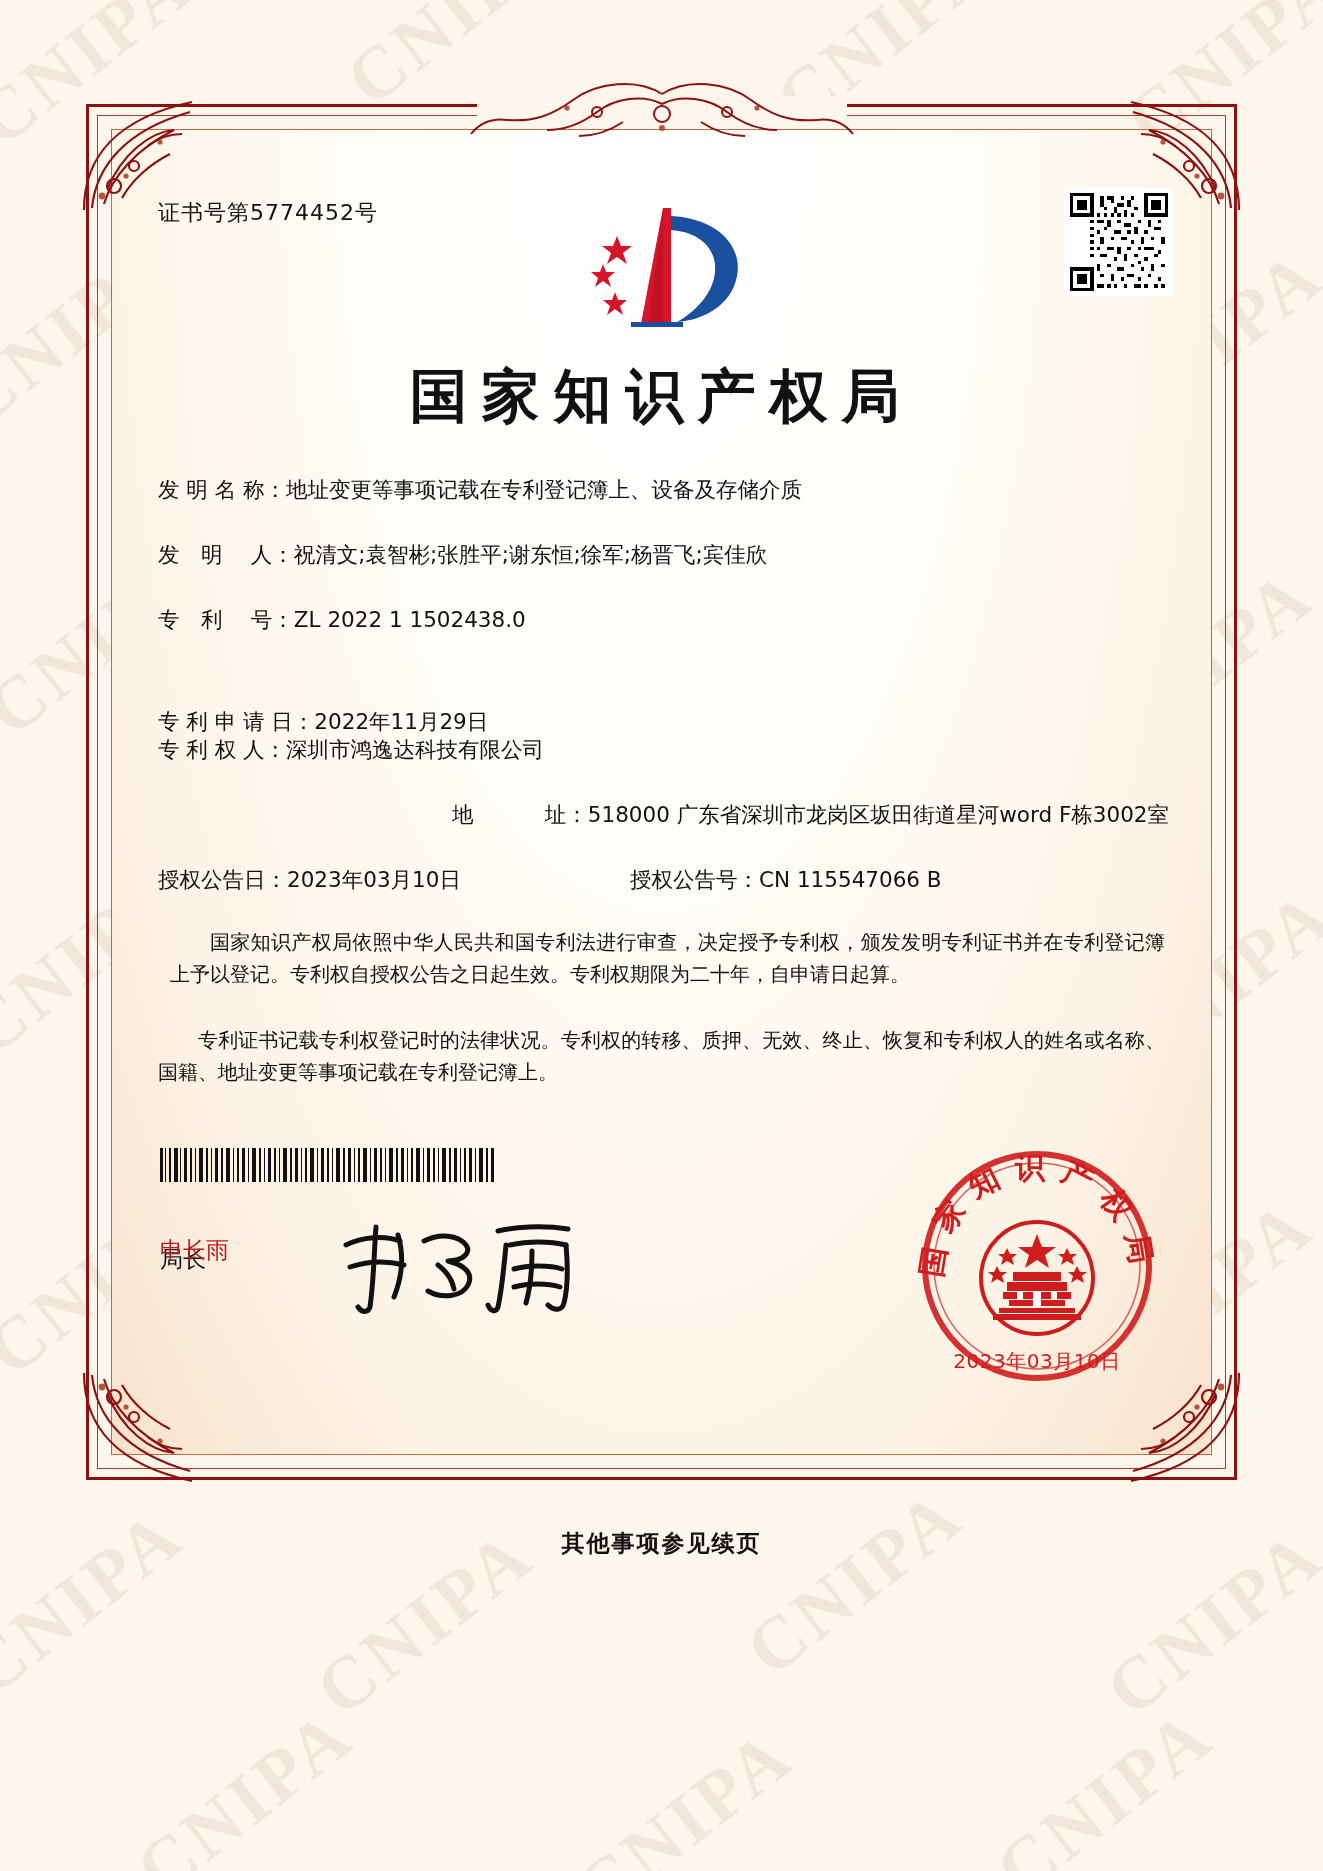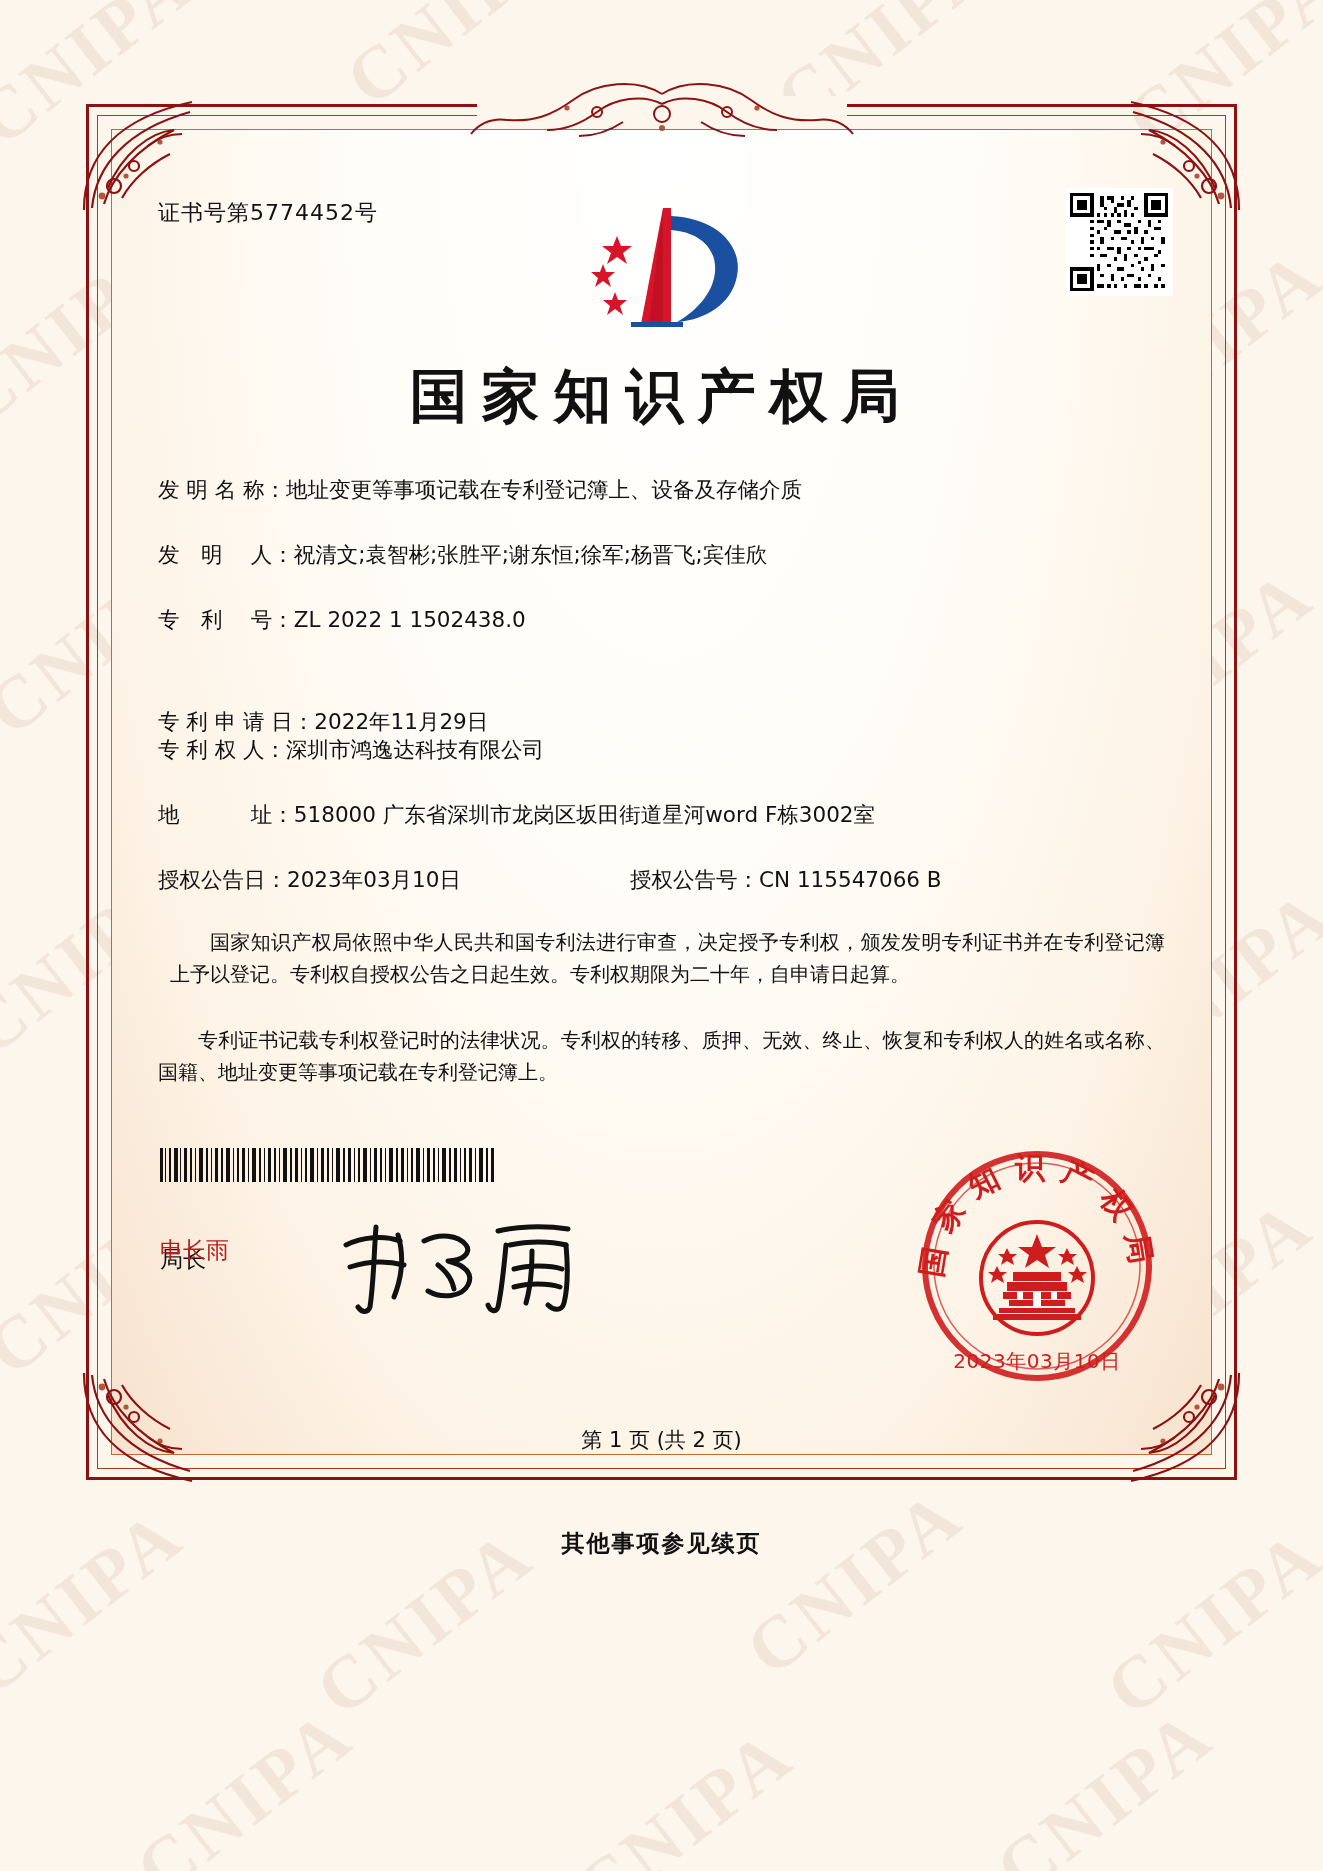--- a/index.html
+++ b/index.html
@@ -142,21 +142,21 @@
   }
   .fvalue{
     font-family:"DejaVu Sans", sans-serif;
   }
 
   #f1{top:348px;}
   #f2{top:413px;}
   #f3{top:478px;}
   #f4{top:543px;margin-top:37px;}
   #f5{top:608px;}
-  #f6{top:673px;}
+  #f6{top:673px;text-align:right;}
   #f7{top:738px;}
 
   #f7 .col2{
     position:absolute;
     left:472px;
     top:0;
   }
 
   .para{
     position:absolute;
@@ -658,16 +658,15 @@
           <rect x="-20" y="14" width="6" height="8" fill="#fff"></rect>
           <rect x="14" y="14" width="6" height="8" fill="#fff"></rect>
           <rect x="-38" y="30" width="76" height="5"></rect>
           <rect x="-44" y="36" width="88" height="6"></rect>
         </g>
       </g>
     </svg>
   </div>
   <div id="sealDate">2023年03月10日</div>
 
-  <div id="pageNo">第 1 页 (共 2 页)</div>
 </div>
 
 <div id="footNote">其他事项参见续页</div>
 
 </body></html>

